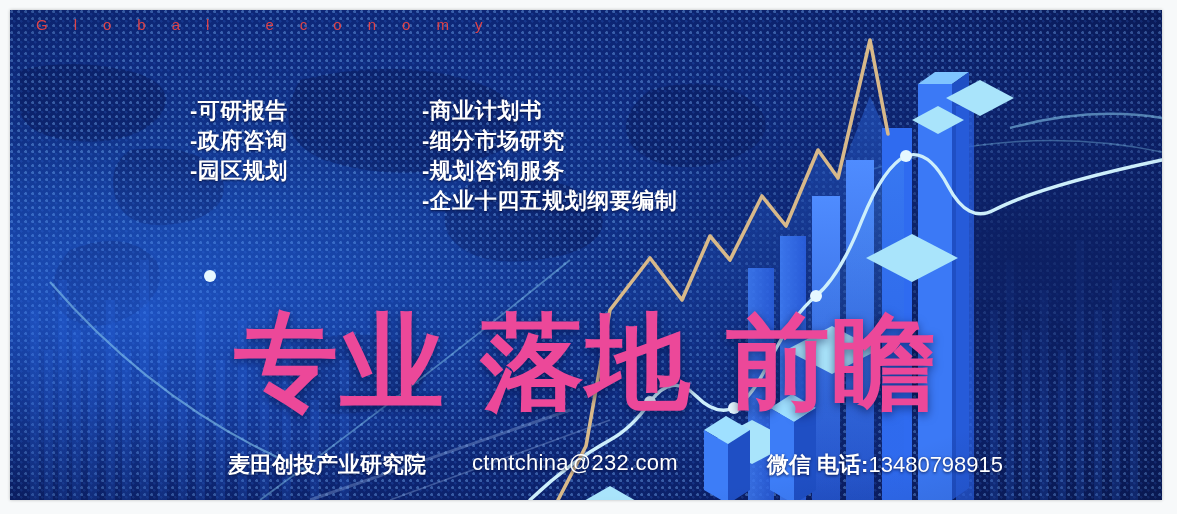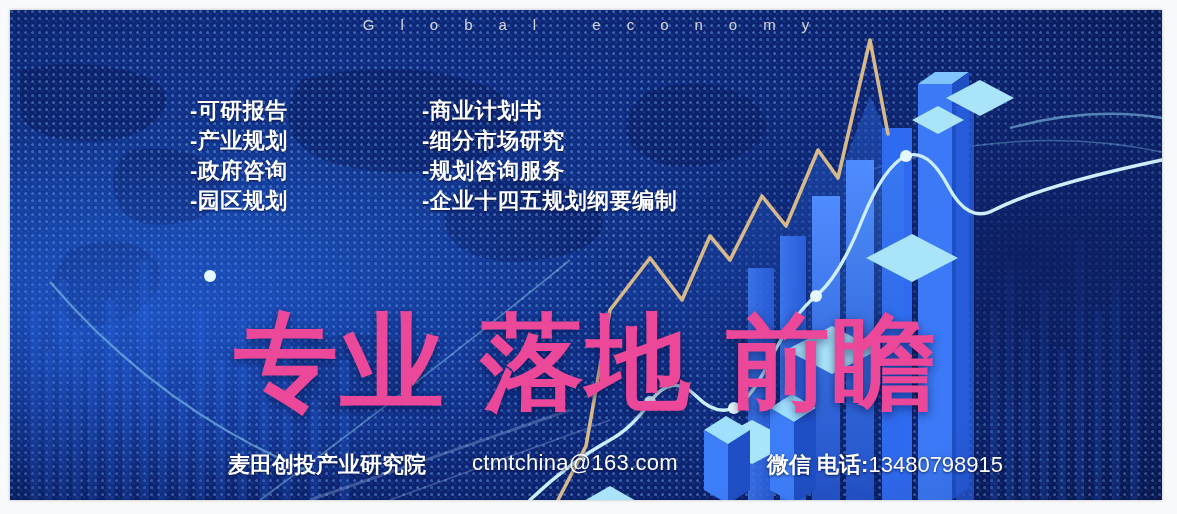--- a/index.html
+++ b/index.html
@@ -47,22 +47,22 @@
   .glow-right{
     background:radial-gradient(48% 60% at 88% 50%, rgba(12,30,95,.85) 0%, rgba(12,30,95,0) 72%);
   }
   .vignette{
     background:radial-gradient(110% 120% at 50% 45%, rgba(0,0,0,0) 45%, rgba(4,10,44,.55) 100%);
   }
 
   
   .header-word{
     position:absolute;top:6px;left:0;width:100%;
-    text-align:center;
-    color:#e5e5e5;
+    text-align:left;
+    color:#ef4444;
     font-size:15px;
     letter-spacing:26px;
     text-indent:26px;
     font-weight:400;
     opacity:.92;
     white-space:nowrap;
   }
 
   
   .svc{
@@ -253,33 +253,32 @@
       <line x1="380" y1="490" x2="600" y2="410" stroke-width="1.5"></line>
     </g>
   </svg>
 
   <div class="layer vignette"></div>
 
   <div class="header-word">Global economy</div>
 
   <div class="svc svc-left">
     <div>-可研报告</div>
-    <div>-产业规划</div>
     <div>-政府咨询</div>
     <div>-园区规划</div>
   </div>
 
   <div class="svc svc-right">
     <div>-商业计划书</div>
     <div>-细分市场研究</div>
     <div>-规划咨询服务</div>
     <div>-企业十四五规划纲要编制</div>
   </div>
 
   <div class="headline"><span>专业</span><span class="gap"></span><span>落地</span><span class="gap"></span><span>前瞻</span></div>
 
   <div class="footer">
     <span class="f-org">麦田创投产业研究院</span>
-    <span class="f-mail">ctmtchina@163.com</span>
+    <span class="f-mail">ctmtchina@232.com</span>
     <span class="f-phone"><span class="lbl">微信 电话:</span><span class="num">13480798915</span></span>
   </div>
 
 </div>
 
 </body></html>

